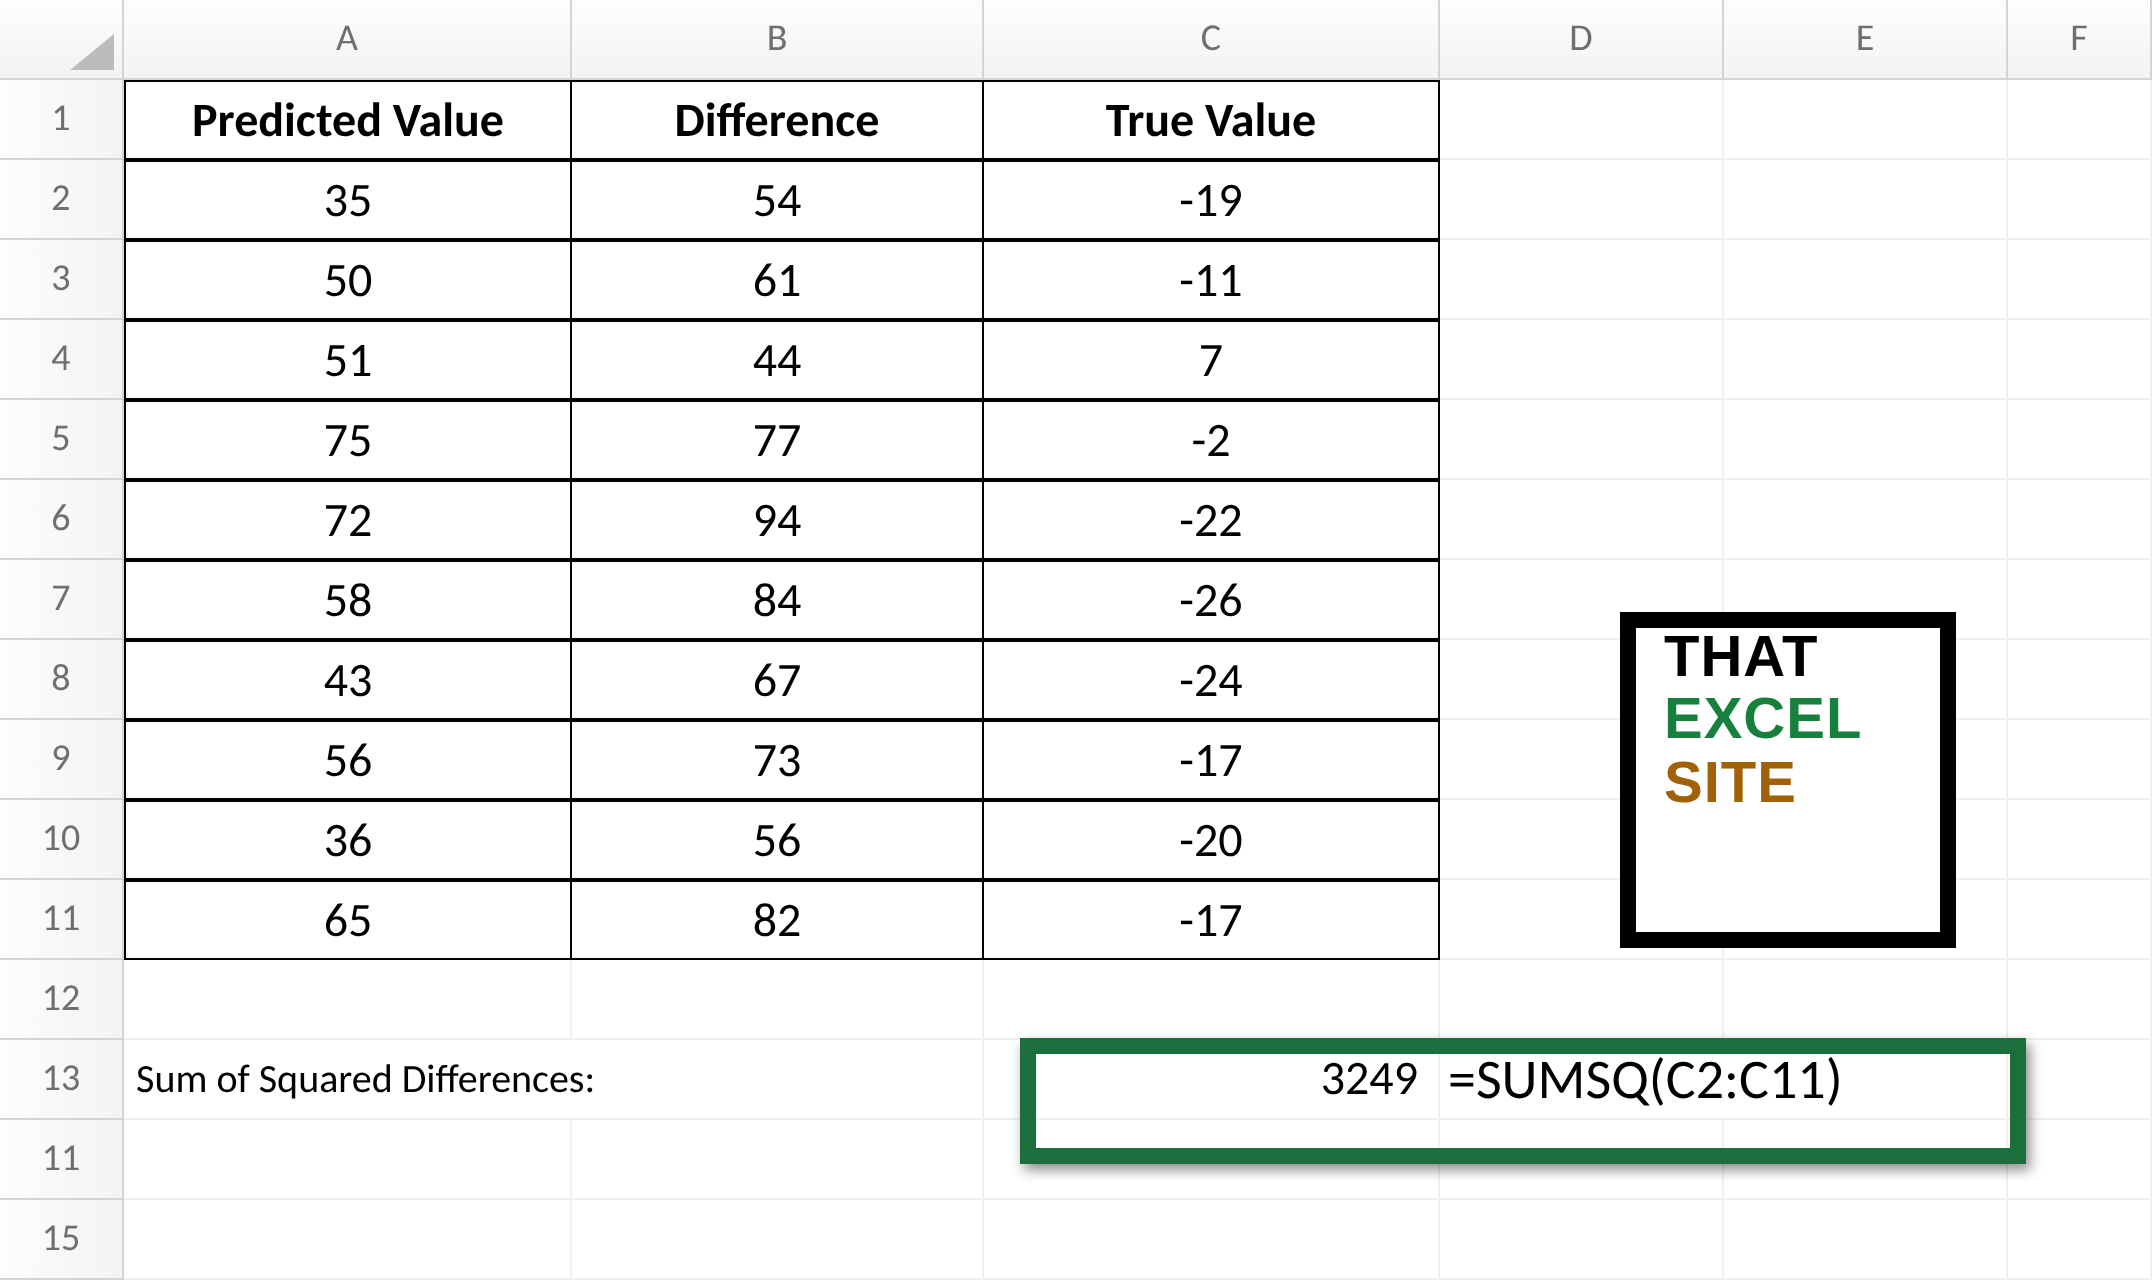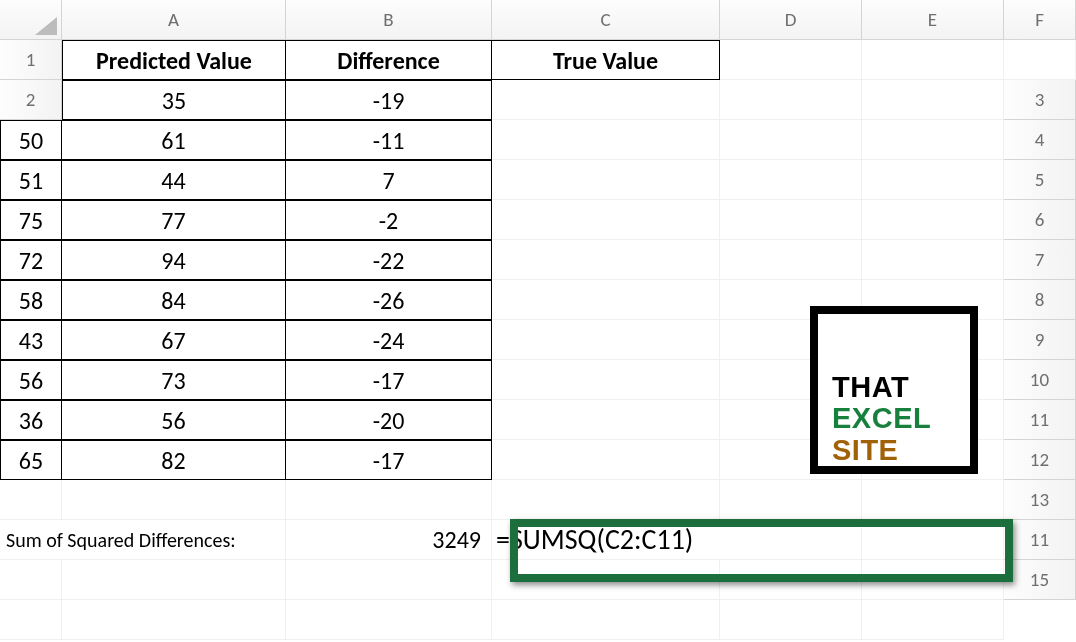--- a/index.html
+++ b/index.html
@@ -95,21 +95,21 @@
   .logo {
     position: absolute;
     left: 810px;
     top: 306px;
     width: 168px;
     height: 168px;
     border: 8px solid #000;
     background: #fff;
     display: flex;
     flex-direction: column;
-    justify-content: flex-end;
+    justify-content: flex-start;
     padding-left: 14px;
     font-family: Arial, Helvetica, sans-serif;
     font-weight: 900;
     font-size: 29px;
     line-height: 1.08;
     letter-spacing: 0.5px;
   }
   .logo .line1 { color: #000; }
   .logo .line2 { color: #17803d; }
   .logo .line3 { color: #a16207; }
@@ -131,20 +131,21 @@
     <div class="rowhdr">1</div>
     <div class="cell tbl tblhdr">Predicted Value</div>
     <div class="cell tbl tblhdr">Difference</div>
     <div class="cell tbl tblhdr">True Value</div>
     <div class="cell"></div>
     <div class="cell"></div>
     <div class="cell"></div>
 
     <div class="rowhdr">2</div>
     <div class="cell tbl">35</div>
+    <div class="cell tbl">54</div>
     <div class="cell tbl">-19</div>
     <div class="cell"></div>
     <div class="cell"></div>
     <div class="cell"></div>
 
     <div class="rowhdr">3</div>
     <div class="cell tbl">50</div>
     <div class="cell tbl">61</div>
     <div class="cell tbl">-11</div>
     <div class="cell"></div>

